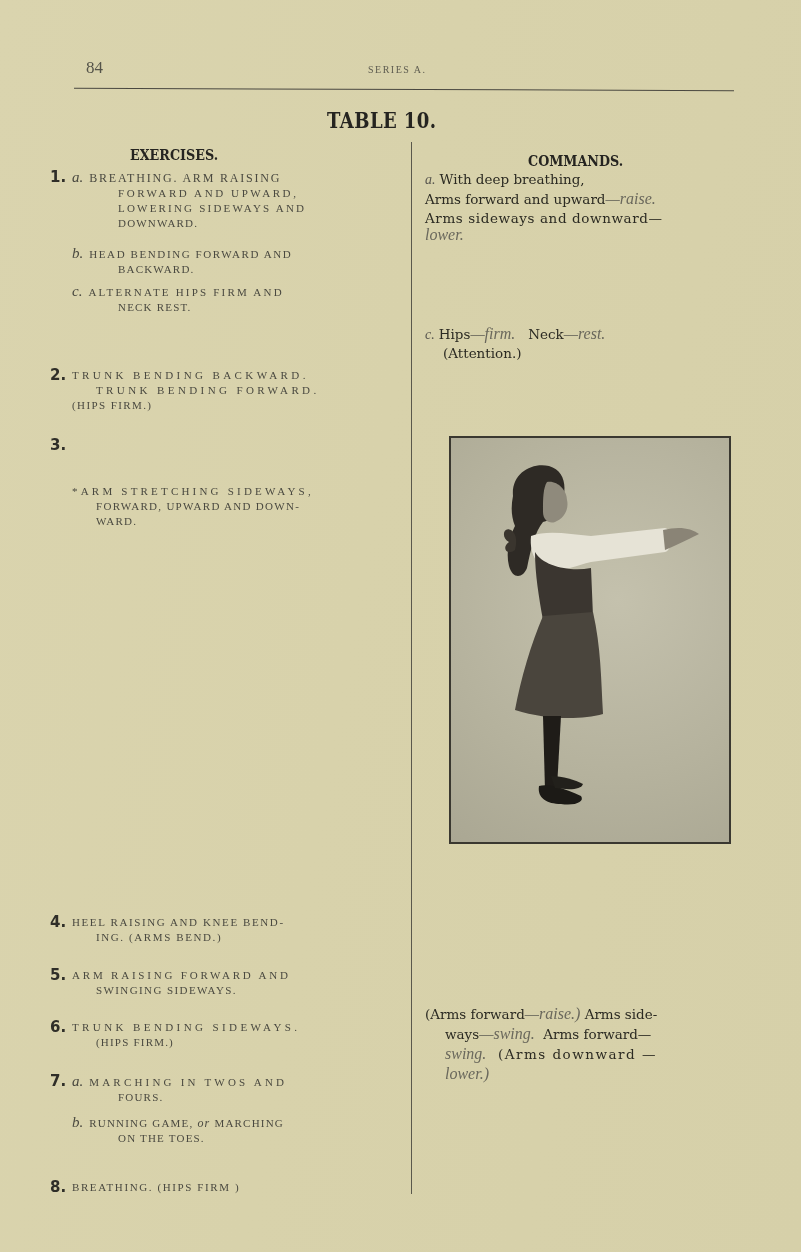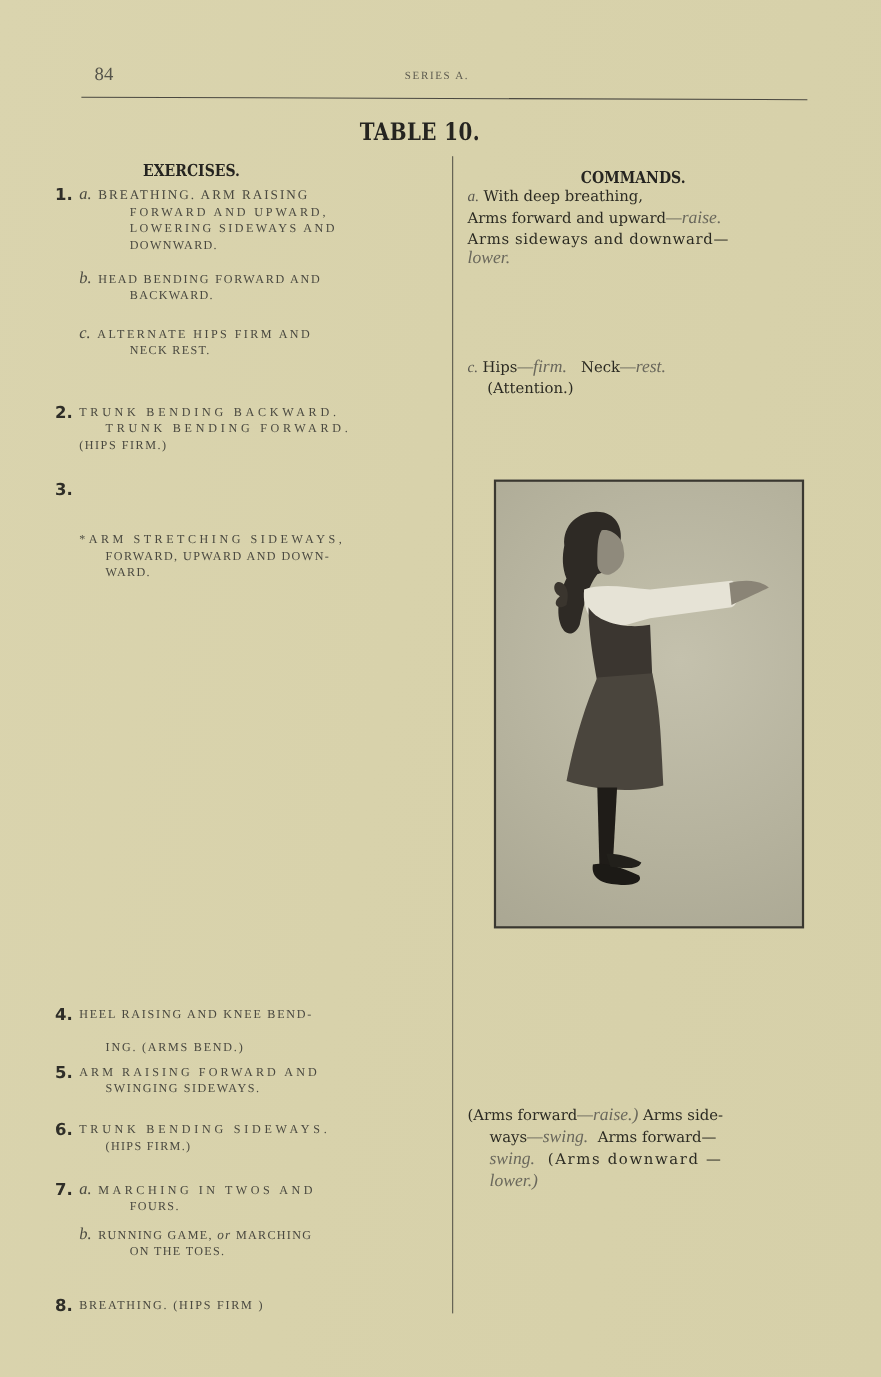--- a/index.html
+++ b/index.html
@@ -60,21 +60,21 @@
     <div style="height:64px;">
       <span class="letter">a.</span><span class="cap" style="text-transform:uppercase; font-size:12px; letter-spacing:1.8px;">Breathing.  Arm raising</span>
       <span class="indent" style="text-transform:uppercase;letter-spacing:2.6px;">forward and upward,</span>
       <span class="indent" style="text-transform:uppercase;letter-spacing:2.2px;">lowering sideways and</span>
       <span class="indent" style="text-transform:uppercase;">downward.</span>
     </div>
     <div style="margin-top:12px; height:34px;">
       <span class="letter">b.</span><span style="text-transform:uppercase; letter-spacing:1.6px;">Head bending forward and</span>
       <span class="indent" style="text-transform:uppercase;">backward.</span>
     </div>
-    <div style="margin-top:16px;">
+    <div style="margin-top:4px;">
       <span class="letter">c.</span><span style="text-transform:uppercase; letter-spacing:2.2px;">Alternate hips firm and</span>
       <span class="indent" style="text-transform:uppercase;">neck rest.</span>
     </div>
   </div>
 </div>
 
 <div class="ex" style="top:368px;">
   <span class="num">2.</span>
   <div class="body">
     <span style="display:block; text-transform:uppercase; letter-spacing:3.4px;">Trunk bending backward.</span>
@@ -89,21 +89,21 @@
     <span style="display:block; text-transform:uppercase; letter-spacing:3.2px;margin-top:46px;">*Arm stretching sideways,</span>
     <span class="indent2" style="text-transform:uppercase; letter-spacing:1.3px;">forward, upward and down-</span>
     <span class="indent2" style="text-transform:uppercase;">ward.</span>
   </div>
 </div>
 
 <div class="ex" style="top:915px;">
   <span class="num">4.</span>
   <div class="body">
     <span style="display:block; text-transform:uppercase; letter-spacing:1.6px;">Heel raising and knee bend-</span>
-    <span class="indent2" style="text-transform:uppercase; letter-spacing:1.6px;margin-top:15px;">ing.  (Arms bend.)</span>
+    <span class="indent2" style="text-transform:uppercase; letter-spacing:1.6px;">ing.  (Arms bend.)</span>
   </div>
 </div>
 
 <div class="ex" style="top:968px;">
   <span class="num">5.</span>
   <div class="body">
     <span style="display:block; text-transform:uppercase; letter-spacing:2.8px;">Arm raising forward and</span>
     <span class="indent2" style="text-transform:uppercase; letter-spacing:1.4px;">swinging sideways.</span>
   </div>
 </div>

